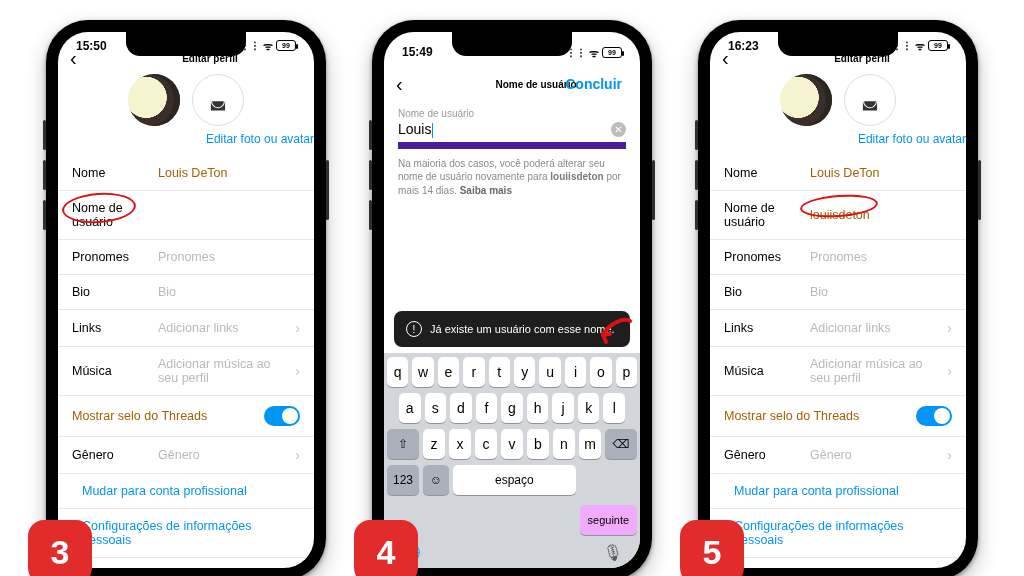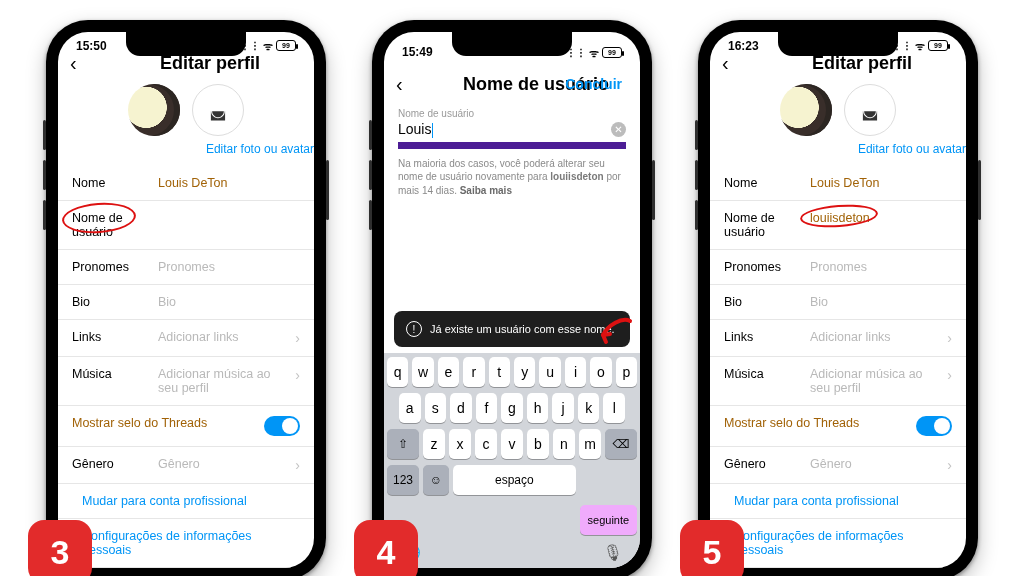--- a/index.html
+++ b/index.html
@@ -37,34 +37,34 @@
   .status-right { display: flex; align-items: center; gap: 3px; font-size: 10px; }
   .batt { border: 1px solid #000; border-radius: 3px; width: 20px; height: 11px; position: relative; display:flex; align-items:center; justify-content:center; font-size:7px; font-weight:700;}
   .batt::after { content:""; position:absolute; right:-3px; top:3px; width:2px; height:5px; background:#000; border-radius:1px;}
   .wifi { font-size: 11px; }
 
   .nav {
     height: 36px; display:flex; align-items:center; justify-content:center; position:relative;
     border-bottom: 0;
   }
   .nav .back { position:absolute; left:12px; font-size:20px; }
-  .nav .title { font-weight:600; font-size:18px;padding-left:48px; }
+  .nav .title { font-weight:600; font-size:10px;padding-left:48px; }
   .nav .action { position:absolute; right:18px; font-size:14px; color:#0095f6; font-weight:600;}
 
   .avatar-row { display:flex; justify-content:center; gap:12px; padding: 10px 0 6px; }
   .moon {
     width:52px; height:52px; border-radius:50%;
     background: radial-gradient(circle at 35% 45%, #f6f3d0 0 46%, #392e2a 47% 100%);
     box-shadow: inset -6px 0 0 #2c2622;
   }
   .circ-btn { width:52px; height:52px; border-radius:50%; border:1px solid #ddd; display:flex; align-items:center; justify-content:center; font-size:18px; color:#333; background:#fff;}
   .edit-link { text-align:right; color:#0095f6; font-size:12px; font-weight:400; padding-bottom:10px;}
 
   .row {
-    display:flex; align-items:flex-start; padding: 10px 14px; border-bottom: 0.5px solid #e6e6e6;
+    display:flex; align-items:center; padding: 10px 14px; border-bottom: 0.5px solid #e6e6e6;
     font-size:12.5px; gap:8px;
   }
   .row .lab { width: 78px; color:#000; }
   .row .val { flex:1; color:#a16207; }
   .row .ph  { flex:1; color:#b9b9b9; }
   .chev { color:#c4c4c4; font-size:14px; }
   .toggle {
     width:36px; height:20px; border-radius:10px; background:#0095f6; position:relative;
   }
   .toggle::after{content:"";position:absolute;right:2px;top:2px;width:16px;height:16px;border-radius:50%;background:#fff;}

